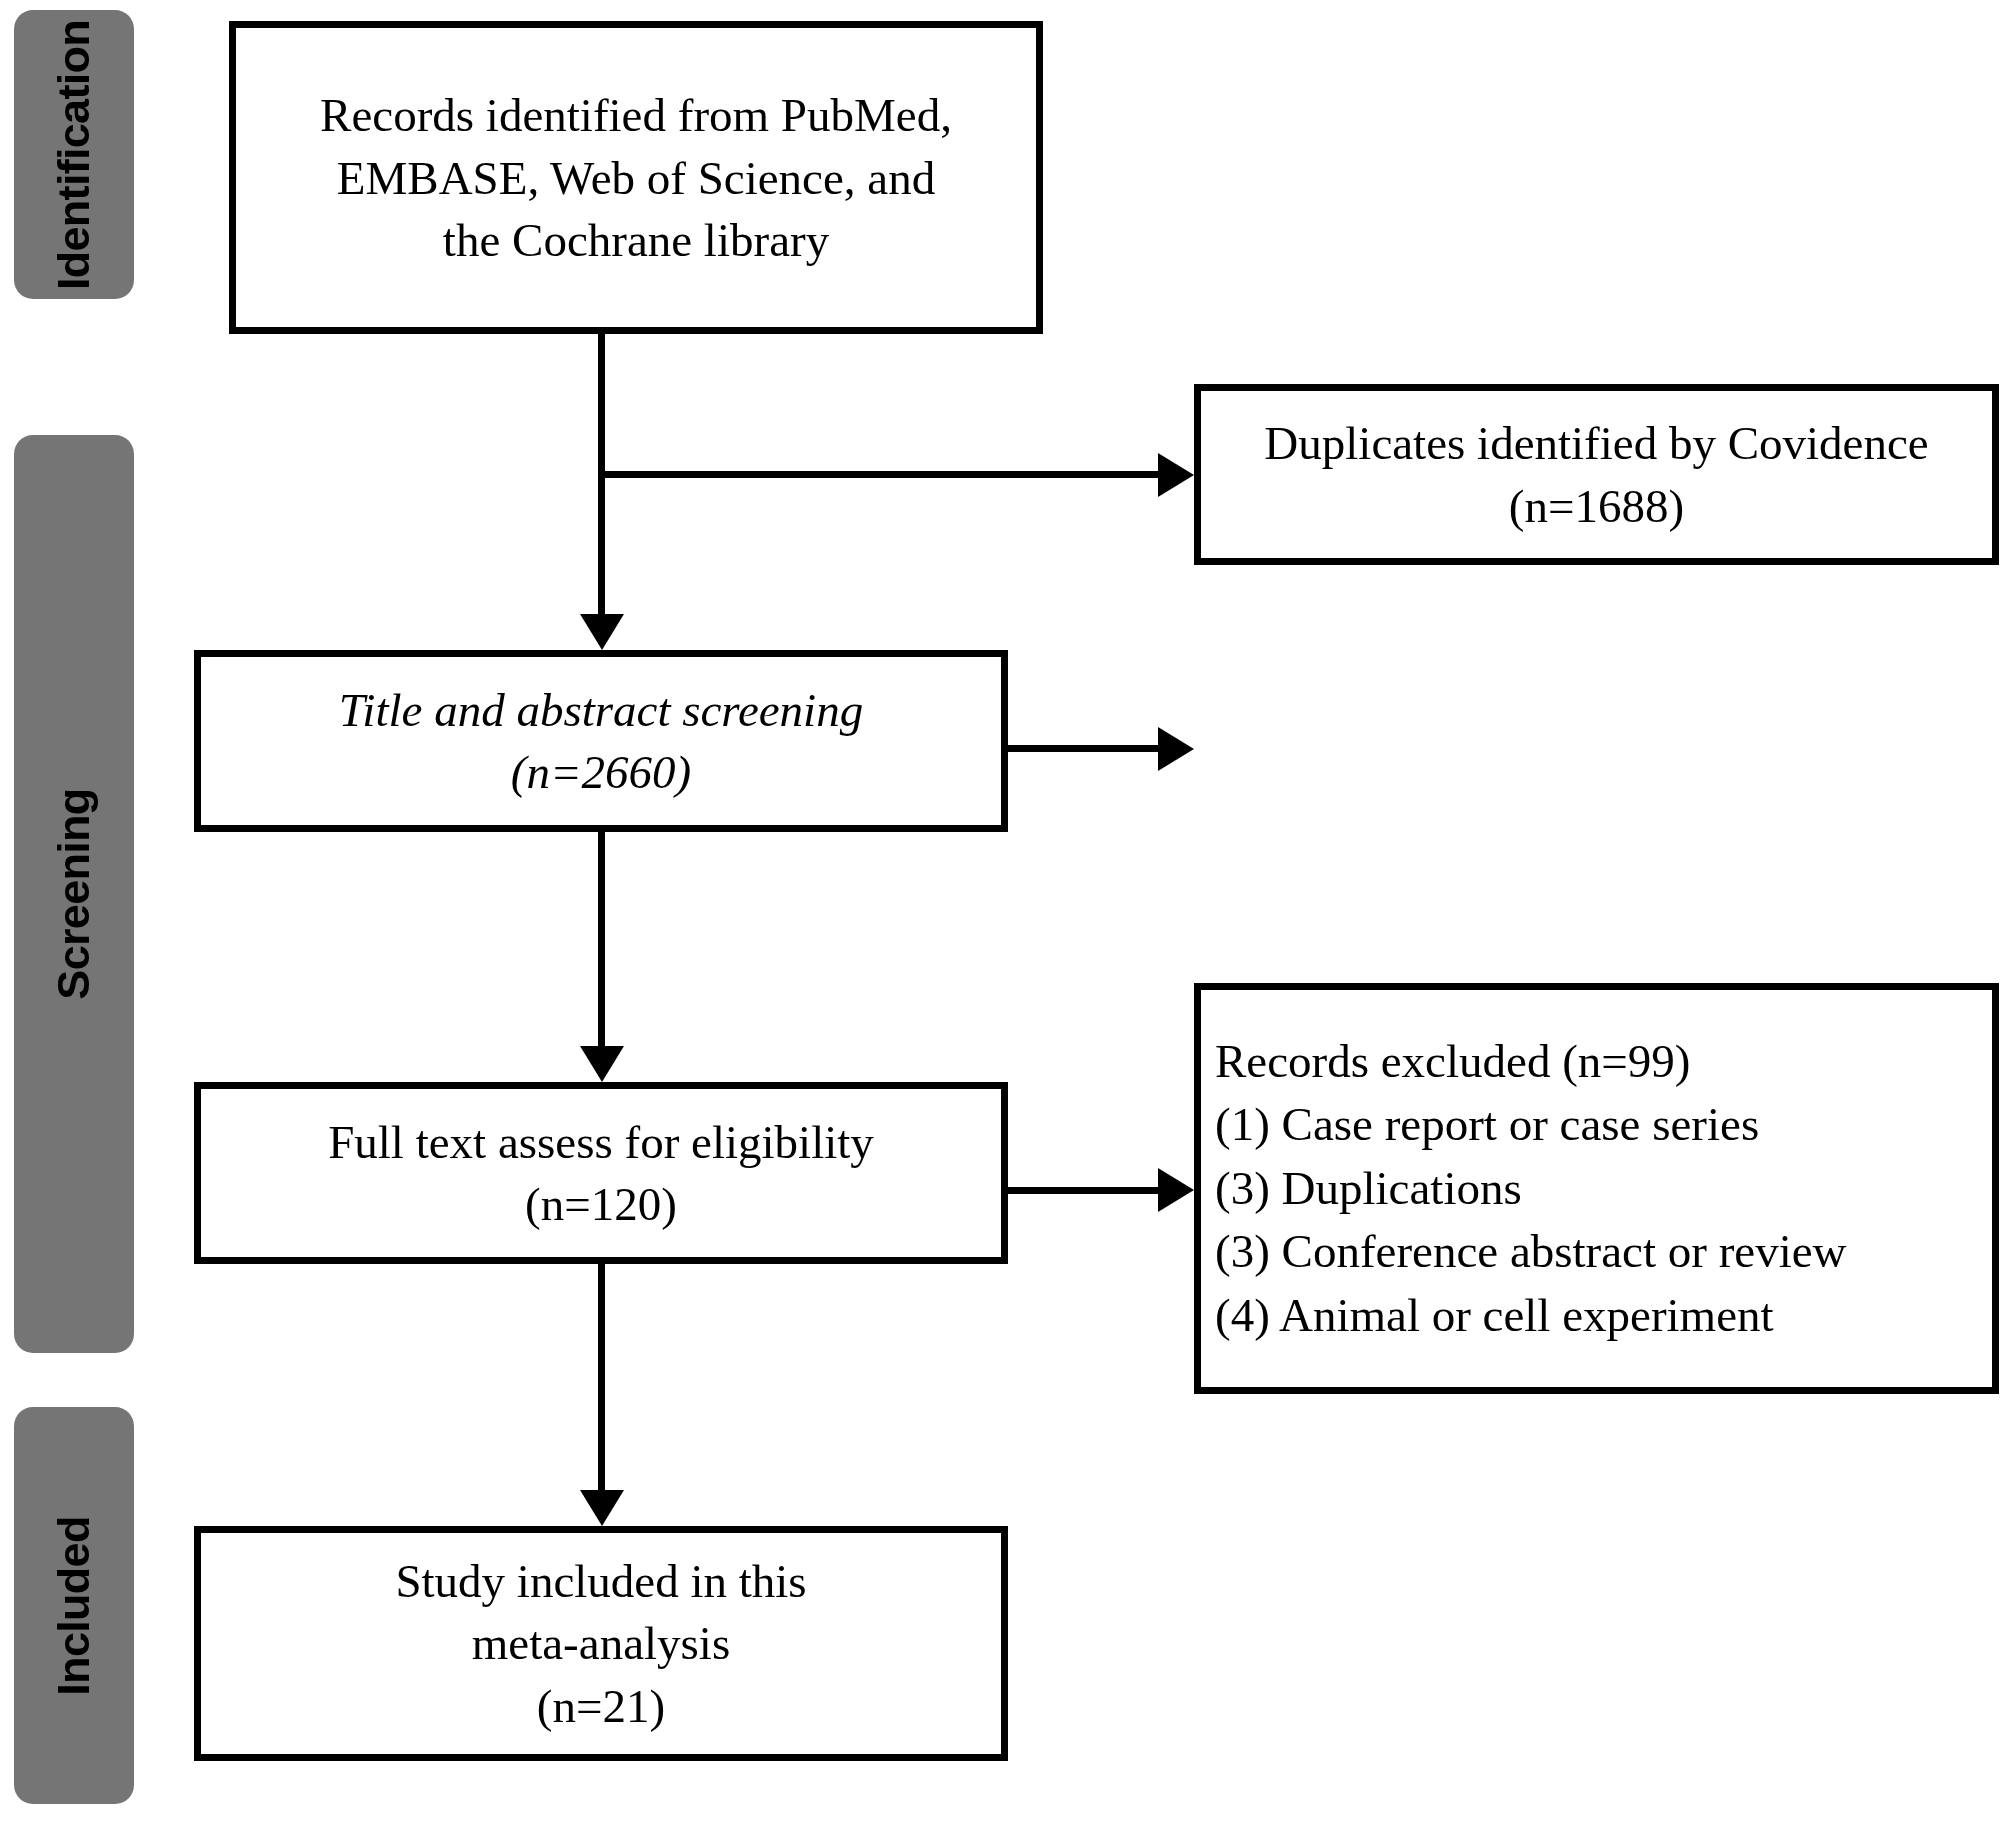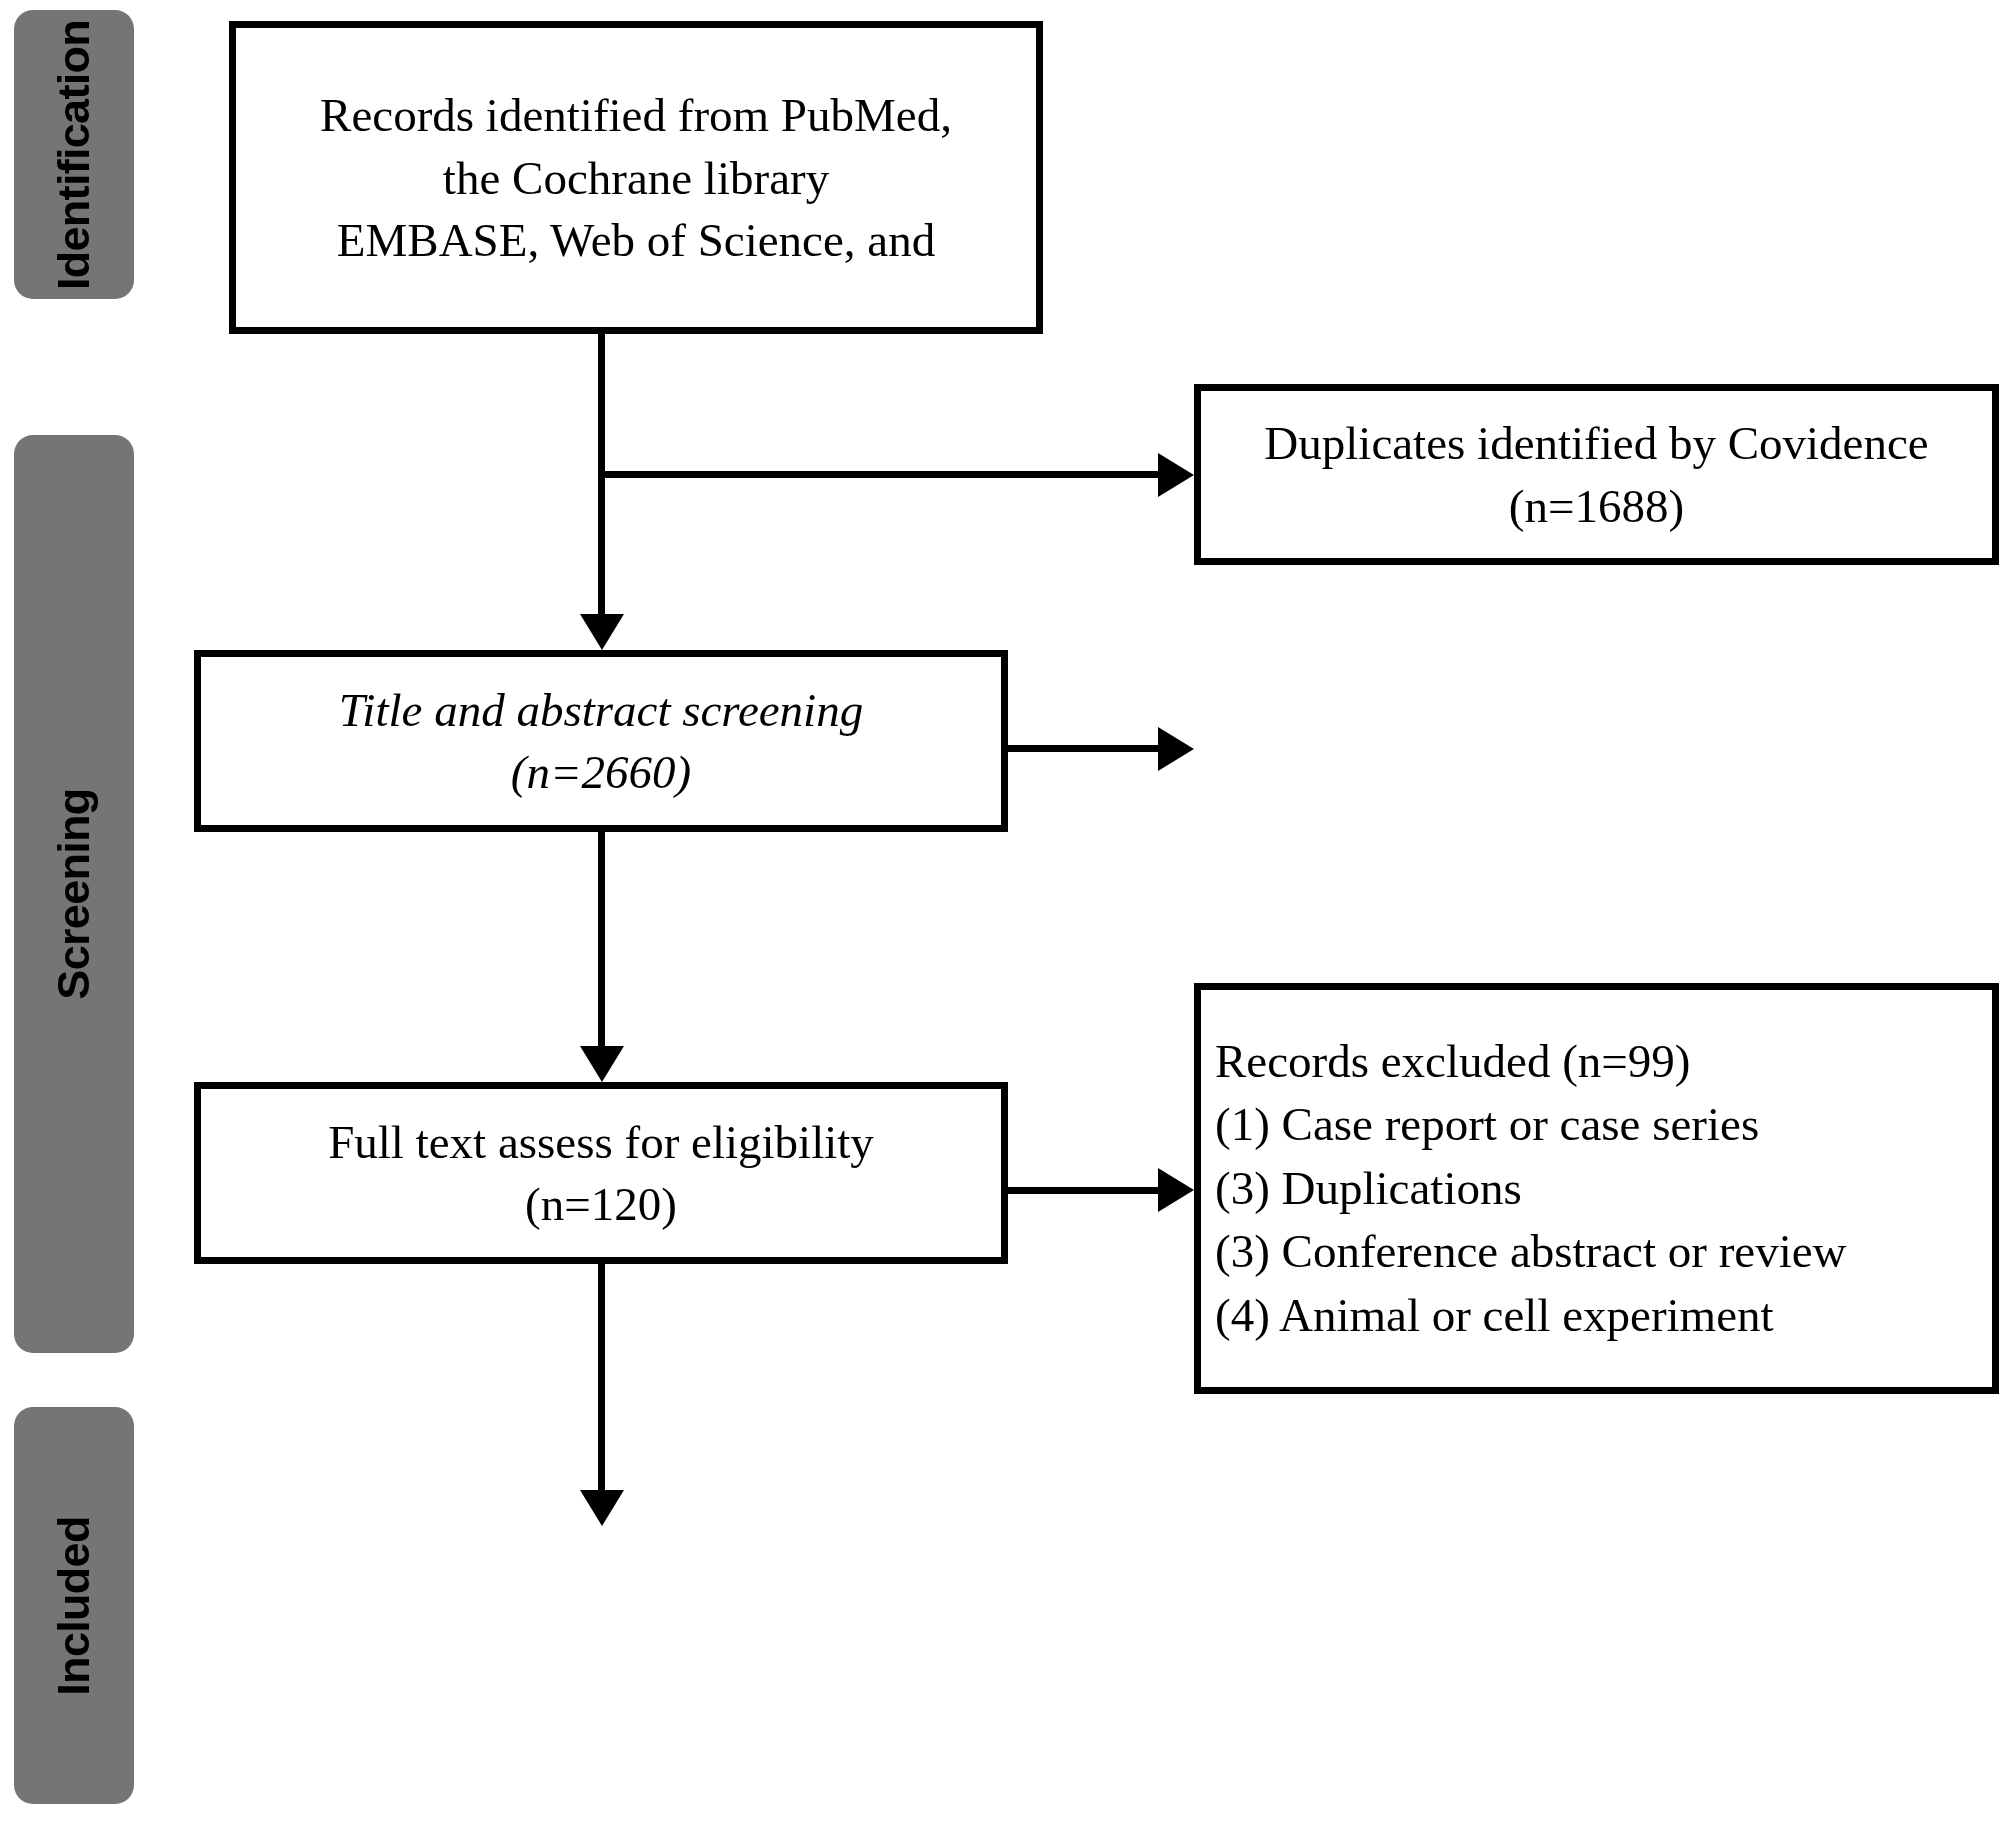--- a/index.html
+++ b/index.html
@@ -119,34 +119,39 @@
   </div>
   <div class="stage" id="stage-screening">
     <span class="stage-text">Screening</span>
   </div>
   <div class="stage" id="stage-included">
     <span class="stage-text">Included</span>
   </div>
 
   <div class="fbox left-col" id="box-records-identified">
     <div class="bline">Records identified from PubMed,</div>
+    <div class="bline">EMBASE, Web of Science, and</div>
     <div class="bline">the Cochrane library</div>
-    <div class="bline">EMBASE, Web of Science, and</div>
   </div>
 
   <div class="fbox left-col" id="box-title-abstract">
     <div class="bline">Title and abstract screening</div>
     <div class="bline">(n=2660)</div>
   </div>
 
   <div class="fbox left-col" id="box-full-text">
     <div class="bline">Full text assess for eligibility</div>
     <div class="bline">(n=120)</div>
   </div>
 
+  <div class="fbox left-col" id="box-study-included">
+    <div class="bline">Study included in this</div>
+    <div class="bline">meta-analysis</div>
+    <div class="bline">(n=21)</div>
+  </div>
 
   <div class="fbox right-col" id="box-duplicates">
     <div class="bline">Duplicates identified by Covidence</div>
     <div class="bline">(n=1688)</div>
   </div>
 
 
   <div class="fbox right-col" id="box-records-excluded">
     <div class="bline">Records excluded (n=99)</div>
     <div class="bline">(1) Case report or case series</div>

